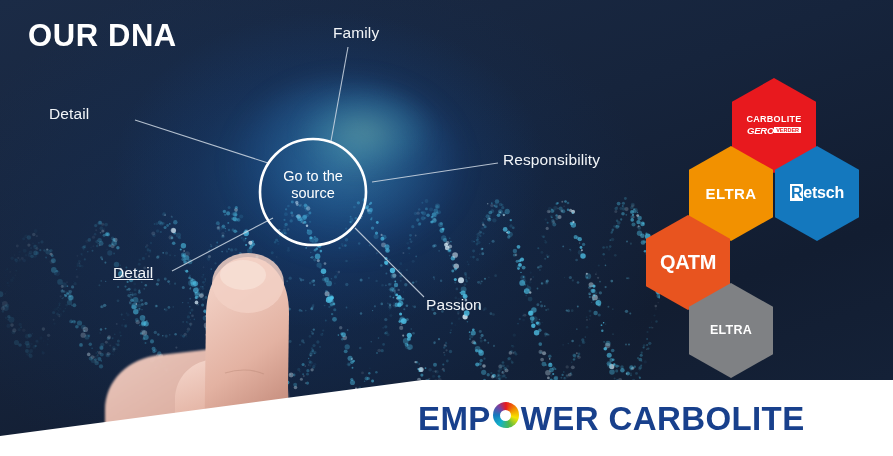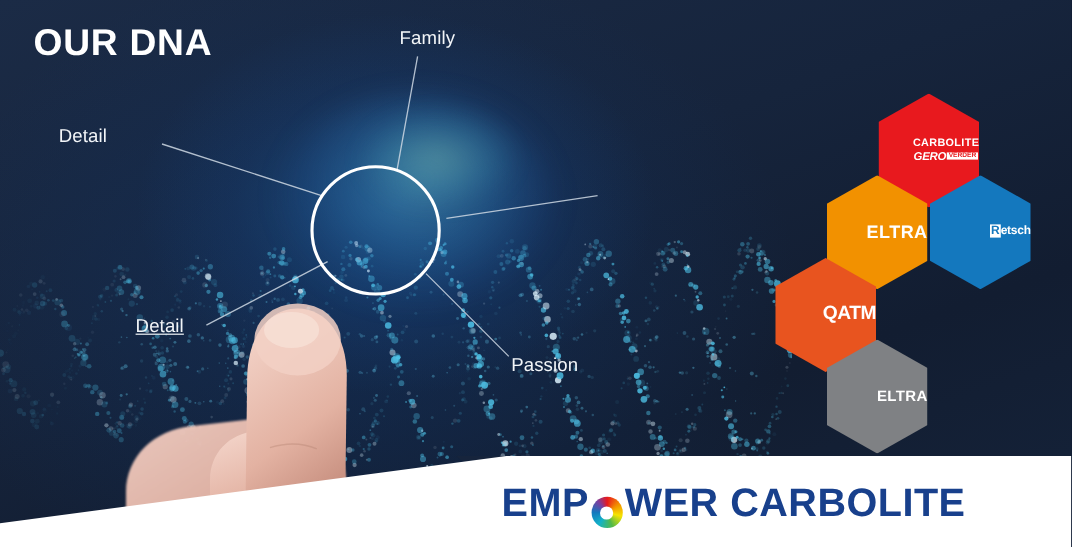--- a/index.html
+++ b/index.html
@@ -51,47 +51,47 @@
   .center-text {
     position:absolute; left:258px; top:168px; width:110px; text-align:center;
     color:#ffffff; font-size:14.5px; line-height:16.5px; white-space:pre-line;
   }
 
   
   .hexwrap { position:absolute; left:655px; top:78px; width:238px; height:290px; }
   .hex {
     position:absolute; width:84px; height:95px;
     clip-path:polygon(50% 0%, 100% 25%, 100% 75%, 50% 100%, 0% 75%, 0% 25%);
-    display:flex; align-items:center; justify-content:flex-end;
+    display:flex; align-items:center; justify-content:center;
   }
   .hex-carbolite { left:77px;  top:0px;   background:#e8191e; }
   .hex-eltra     { left:34px;  top:68px;  background:#f29100; }
   .hex-retsch    { left:120px; top:68px;  background:#1478be; }
   .hex-qatm      { left:-9px;  top:137px; background:#e8541f; }
   .hex-microtrac { left:77px;  top:137px; background:#13b2c8; }
   .hex-erweka    { left:34px;  top:205px; background:#7f8184; }
 
   .hex-label { color:#fff; font-weight:bold; text-align:center; line-height:1.05; }
   .lab-carbolite { font-size:0; }
   .cb-l1 { display:block; font-size:9px; letter-spacing:0.3px; font-weight:bold; }
   .cb-l2 { display:block; font-size:9.5px; letter-spacing:-0.2px; font-style:italic; font-weight:bold; margin-top:1px; }
   .cb-l2 .tag { font-size:5.5px; font-style:normal; letter-spacing:0; background:#fff; color:#e8191e; padding:0 2px; vertical-align:2px; }
   .lab-eltra     { font-size:15px; letter-spacing:0.4px; }
-  .lab-retsch    { font-size:10px; letter-spacing:-0.2px; }
+  .lab-retsch    { font-size:16px; letter-spacing:-0.2px; }
   .lab-retsch .rbox { background:#fff; color:#1478be; padding:0 1px; margin-right:0px; }
-  .lab-qatm      { font-size:16px; letter-spacing:-0.4px; }
+  .lab-qatm      { font-size:20px; letter-spacing:-0.4px; }
   .lab-microtrac { font-size:8.6px; letter-spacing:0.7px; }
   .lab-erweka    { font-size:12.5px; letter-spacing:0.3px; }
 
   
   .banner { position:absolute; left:0; bottom:0; width:893px; height:76px; }
   .banner-text {
     position:absolute; left:418px; top:400px;
     font-size:33px; font-weight:bold; letter-spacing:0.4px;
-    color:#18408c; white-space:nowrap; display:flex; align-items:flex-end;
+    color:#18408c; white-space:nowrap; display:flex; align-items:flex-start;
   }
   .o-ring {
     display:inline-block; width:26px; height:26px; border-radius:50%;
     margin:0 2px; position:relative; top:2px;
     background:conic-gradient(from 0deg,
       #e8191e 0deg, #f29100 55deg, #f6e400 105deg,
       #52b948 160deg, #13b2c8 215deg, #1478be 270deg,
       #7b3fa0 320deg, #e8191e 360deg);
   }
   .o-ring::after {
@@ -2016,23 +2016,26 @@
       <line x1="273" y1="218" x2="172" y2="271"></line>
       <line x1="355" y1="228" x2="424" y2="297"></line>
     </g>
     <circle cx="313" cy="192" r="53" fill="none" stroke="#ffffff" stroke-width="2.6"></circle>
   </svg>
 
   <div class="title">OUR DNA</div>
 
   <div class="lbl lbl-family">Family</div>
   <div class="lbl lbl-improve">Detail</div>
+  <div class="lbl lbl-responsibility">Responsibility</div>
   <div class="lbl lbl-detail">Detail</div>
   <div class="lbl lbl-passion">Passion</div>
 
+  <div class="center-text">Go to the
+source</div>
 
   <div class="hexwrap">
 
     <div class="hex hex-carbolite">
       <div class="hex-label lab-carbolite">
         <span class="cb-l1">CARBOLITE</span>
         <span class="cb-l2"><span>GERO</span><span class="tag">VERDER</span></span>
       </div>
     </div>
 

